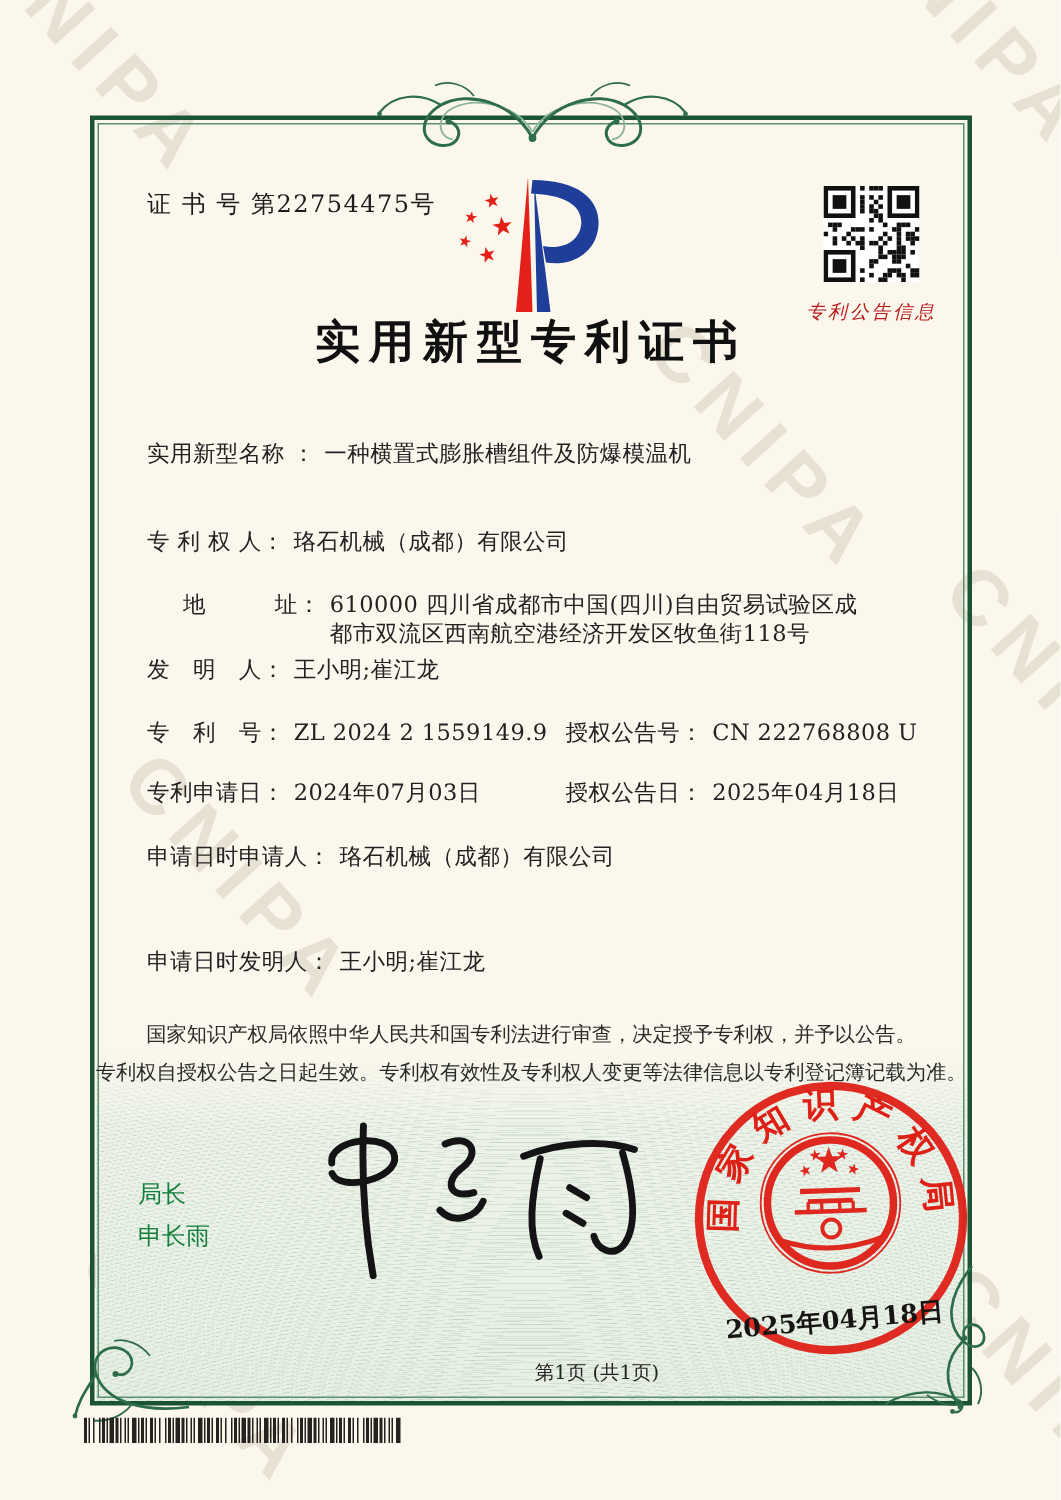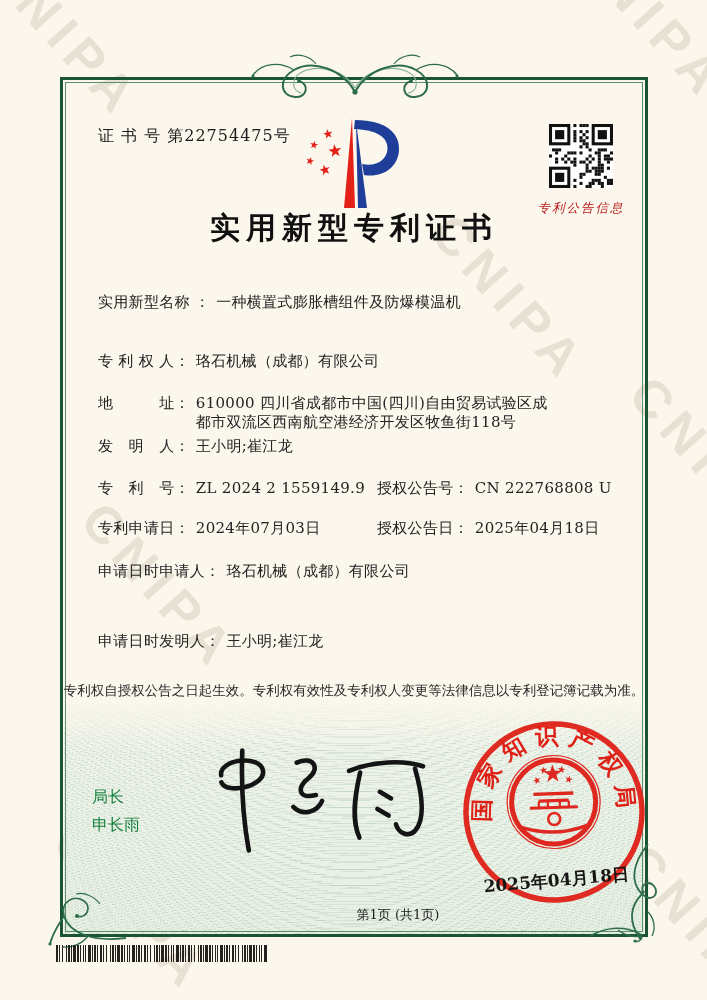--- a/index.html
+++ b/index.html
@@ -26,21 +26,21 @@
   .certno{position:absolute;left:98px;top:126px;font-size:16px;letter-spacing:1px;color:#1c1c1c;z-index:4;}
   .logo{position:absolute;left:292px;top:112px;width:120px;height:100px;z-index:4;}
   .qrbox{position:absolute;left:536px;top:124px;width:90px;z-index:4;text-align:center;}
   .qrbox svg{width:64px;height:64px;background:#fff;}
   .qrcap{margin-top:8px;font-size:12.5px;letter-spacing:2px;color:#b91c1c;font-style:italic;}
   .title{position:absolute;left:60px;top:208px;width:588px;text-align:center;z-index:4;
          font-size:30px;font-weight:bold;letter-spacing:6px;color:#101010;}
   .row{position:absolute;left:98px;font-size:15px;letter-spacing:.3px;color:#222;z-index:4;white-space:nowrap;}
   .row .lbl{margin-right:6px;}
   .row.addr{white-space:normal;}
-  .row.addr .lbl{vertical-align:top;}
+  .row.addr .lbl{vertical-align:top;margin-left:24px;}
   .row.addr .val{display:inline-block;width:354px;line-height:19px;white-space:normal;}
   .stmt{position:absolute;left:60px;top:678px;width:588px;text-align:center;z-index:4;
         font-size:13.5px;line-height:24.5px;color:#2a2a2a;}
   .stmt div{white-space:nowrap;}
   .director{position:absolute;left:92px;top:783px;z-index:4;
         font-family:"Liberation Sans",sans-serif;font-size:16px;line-height:28px;color:#15803d;}
   .sig{position:absolute;left:200px;top:742px;width:235px;height:112px;z-index:5;}
   .seal{position:absolute;left:458px;top:716px;width:192px;height:192px;z-index:4;transform:rotate(-2deg);}
   .footer{position:absolute;left:60px;top:906px;width:676px;text-align:center;
           font-size:13px;color:#222;z-index:4;}
@@ -278,20 +278,21 @@
     <span class="lbl">授权公告日：</span><span class="val">2025年04月18日</span>
   </div>
   <div class="row" style="top:562px;">
     <span class="lbl">申请日时申请人：</span><span class="val">珞石机械（成都）有限公司</span>
   </div>
   <div class="row" style="top:632px;">
     <span class="lbl">申请日时发明人：</span><span class="val">王小明;崔江龙</span>
   </div>
 
   <div class="stmt">
+    <div>国家知识产权局依照中华人民共和国专利法进行审查，决定授予专利权，并予以公告。</div>
     <div>专利权自授权公告之日起生效。专利权有效性及专利权人变更等法律信息以专利登记簿记载为准。</div>
   </div>
 
   <div class="director">
     <div>局长</div>
     <div>申长雨</div>
   </div>
 
   <svg class="sig" viewBox="0 0 235 112">
     <g fill="none" stroke="#141414" stroke-width="4.6" stroke-linecap="round" transform="rotate(-2 117 56)">

